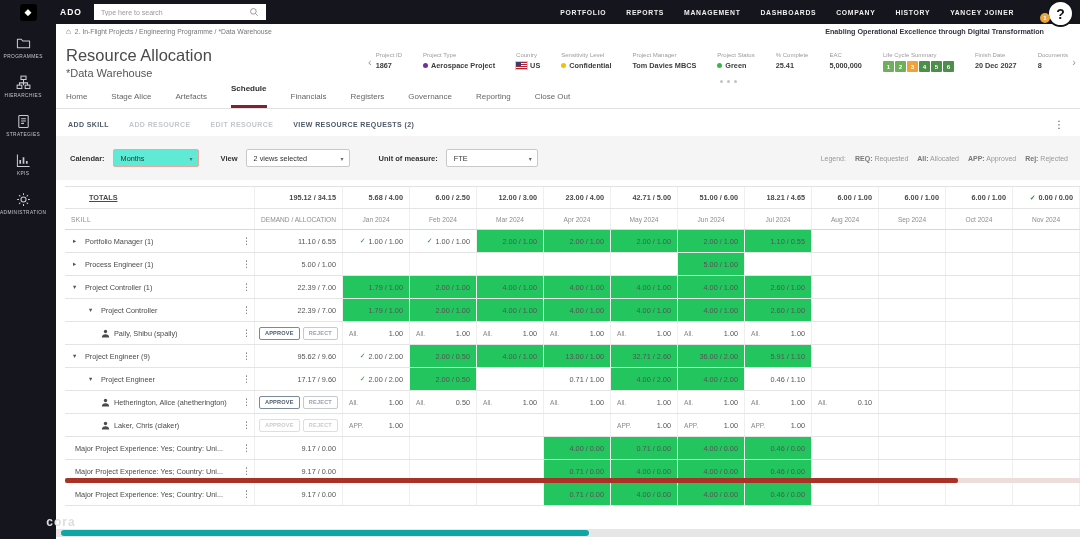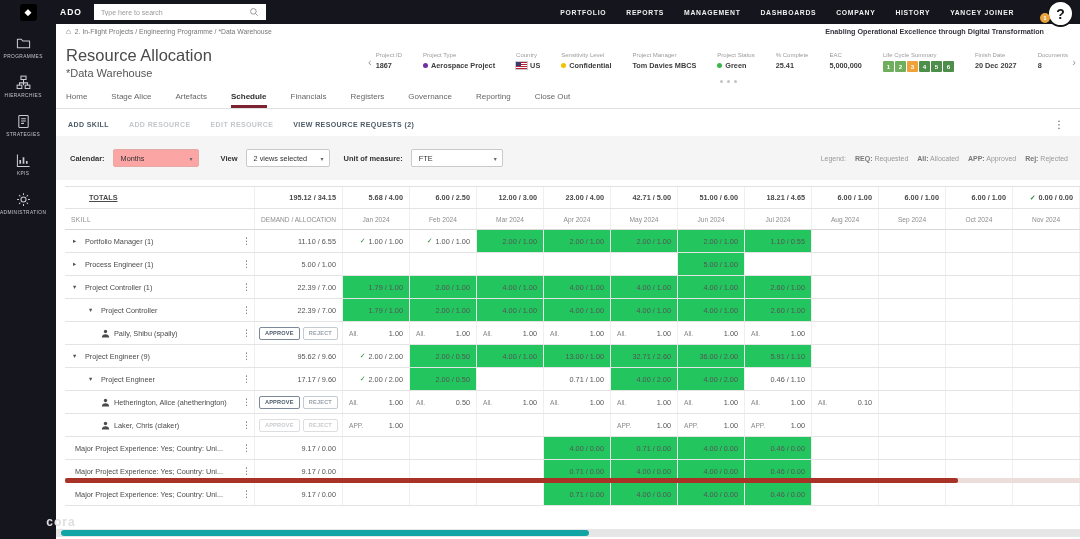--- a/index.html
+++ b/index.html
@@ -63,42 +63,42 @@
   .stages { display:flex; gap:1px; }
   .stage { width:11px; height:11px; color:#fff; font-size:6.2px; font-weight:bold; display:flex;
            align-items:center; justify-content:center; border-radius:1px; }
   .pagedots { position:absolute; left:664px; bottom:3px; display:flex; gap:4px; }
   .pagedots i { width:3px; height:3px; background:#c4c4c4; border-radius:50%; }
 
   
   .tabs { position:absolute; left:56px; top:86px; width:1024px; height:23px; background:#fff;
           border-bottom:1px solid #e0e0e0; display:flex; gap:24px; padding-left:10px; align-items:flex-end; }
   .tab { font-size:8px; color:#666; padding-bottom:7px; cursor:pointer; white-space:nowrap; }
-  .tab.active { color:#2f2f2f; font-weight:700; border-bottom:3px solid #7d2332; padding-bottom:4px; }
+  .tab.active { color:#2f2f2f; font-weight:700; border-bottom:3px solid #7d2332; padding-bottom:12px; }
 
   
   .toolbar { position:absolute; left:56px; top:109px; width:1024px; height:30px; background:#fff;
              display:flex; align-items:center; }
   .tbtns { display:flex; gap:20px; padding-left:12px; align-items:center; }
   .tbtn { font-size:7px; font-weight:700; letter-spacing:0.4px; color:#4c5966; cursor:pointer; }
   .tbtn.disabled { color:#c3c7cb; cursor:default; }
   .toolbar .kebab-r { margin-left:auto; margin-right:16px; color:#444; font-size:10px; cursor:pointer; }
 
   .red-divider { position:absolute; left:65px; top:139px; width:1015px; height:3px; background:#a93226; }
 
   
   .filters { position:absolute; left:56px; top:136px; width:1024px; height:44px; background:#f5f5f6;
              display:flex; align-items:center; padding-left:14px; font-size:7.5px; color:#333; }
   .flabel2 { font-weight:700; margin-right:8px; white-space:nowrap; }
   .select { height:18px; background:#fff; border:1px solid #c9c9c9; border-radius:2px; display:flex;
             align-items:center; justify-content:space-between; padding:0 5px 0 7px; font-size:7.3px;
             color:#333; cursor:pointer; }
   .select .car { color:#666; font-size:6px; margin-left:8px; }
-  .select.months { width:86px; background:#fca5a5; border-color:#e5aaa4; margin-right:22px; }
-  .select.views  { width:84px; margin-right:14px; }
+  .select.months { width:86px; background:#5eead4; border-color:#e5aaa4; margin-right:22px; }
+  .select.views  { width:104px; margin-right:29px; }
   .select.unit   { width:92px; }
   .legend { margin-left:auto; padding-right:12px; font-size:7px; color:#999; display:flex; gap:9px; white-space:nowrap; }
   .legend b { color:#777; font-weight:700; }
 
   
   .grid { position:absolute; left:65px; top:186px; width:1015px; background:#fff; font-size:7.3px;
           color:#555; border-top:1px solid #e2e2e2; z-index:1; }
   .grow { display:grid; grid-template-columns:190px 88px repeat(11,67px); height:23px;
           border-bottom:1px solid #e4e4e4; }
   .grow.totals { height:22px; }

